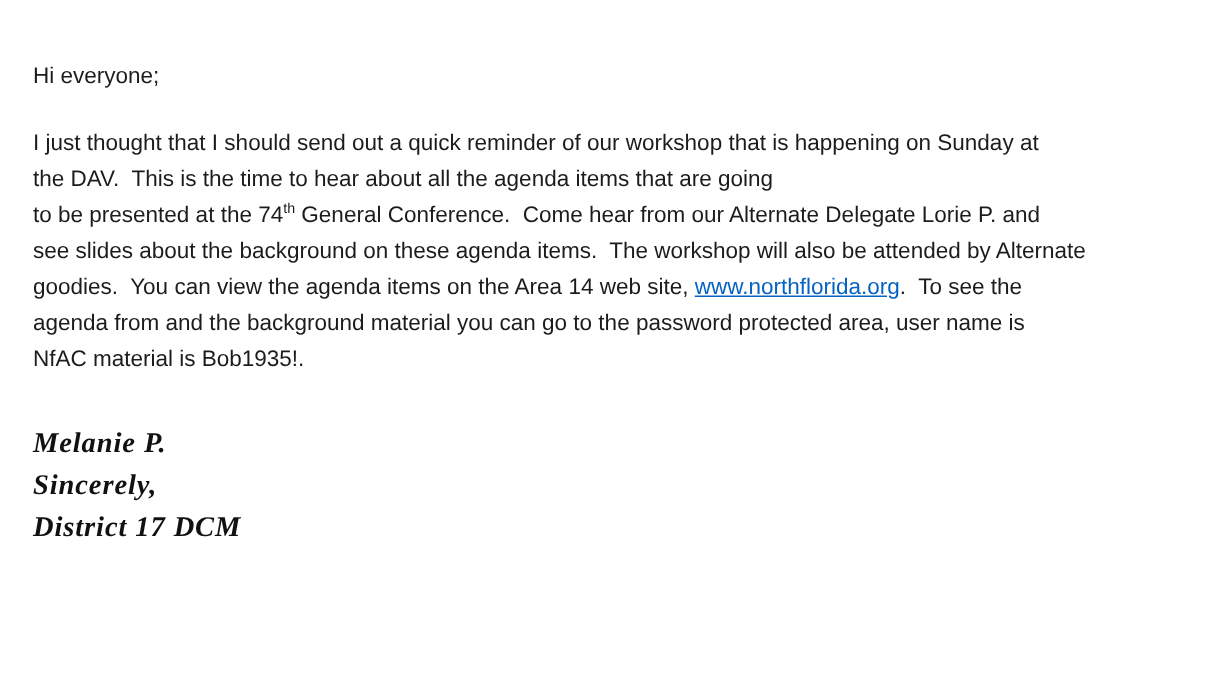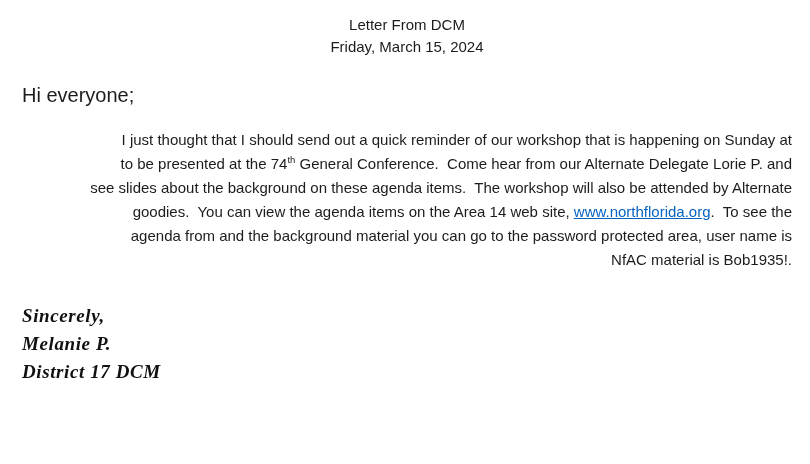--- a/index.html
+++ b/index.html
@@ -20,31 +20,30 @@
     height: 464px;
     padding: 14px 18px 0 22px;
   }
   .title-block {
     text-align: center;
     font-size: 15px;
     line-height: 22px;
   }
   .greeting {
     margin: 26px 0 0 0;
-    font-size: 20px;
+    font-size: 15px;
     line-height: 22px;
   }
   .paragraph {
     margin-top: 22px;
     font-size: 15px;
     line-height: 24px;
   }
   .paragraph .line {
     white-space: pre-wrap;
-    text-align: right;
   }
   .paragraph sup {
     font-size: 9.5px;
     line-height: 0;
     vertical-align: super;
   }
   a.doclink {
     color: var(--link-color, #0563C1);
     text-decoration: underline;
     cursor: pointer;
@@ -58,35 +57,32 @@
     line-height: 28px;
     letter-spacing: 0.6px;
     color: #111111;
   }
 </style>
 </head>
 <body>
 
 <div class="page">
 
-  <div class="title-block">
-    <div>Letter From DCM</div>
-    <div>Friday, March 15, 2024</div>
-  </div>
 
   <p class="greeting">Hi everyone;</p>
 
   <div class="paragraph">
       <div class="line"><span>I just thought that I should send out a quick reminder of our workshop that is happening on Sunday at</span></div>
+      <div class="line"><span>the DAV.  This is the time to hear about all the agenda items that are going</span></div>
       <div class="line"><span>to be presented at the 74</span><sup>th</sup><span> General Conference.  Come hear from our Alternate Delegate Lorie P. and</span></div>
       <div class="line"><span>see slides about the background on these agenda items.  The workshop will also be attended by Alternate</span></div>
       <div class="line"><span>goodies.  You can view the agenda items on the Area 14 web site, </span><a href="#" class="doclink">www.northflorida.org</a><span>.  To see the</span></div>
       <div class="line"><span>agenda from and the background material you can go to the password protected area, user name is</span></div>
       <div class="line"><span>NfAC material is Bob1935!.</span></div>
     </div>
 
   <div class="signature">
+    <div>Melanie P.</div>
     <div>Sincerely,</div>
-    <div>Melanie P.</div>
     <div>District 17 DCM</div>
   </div>
 
 </div>
 
 </body></html>

